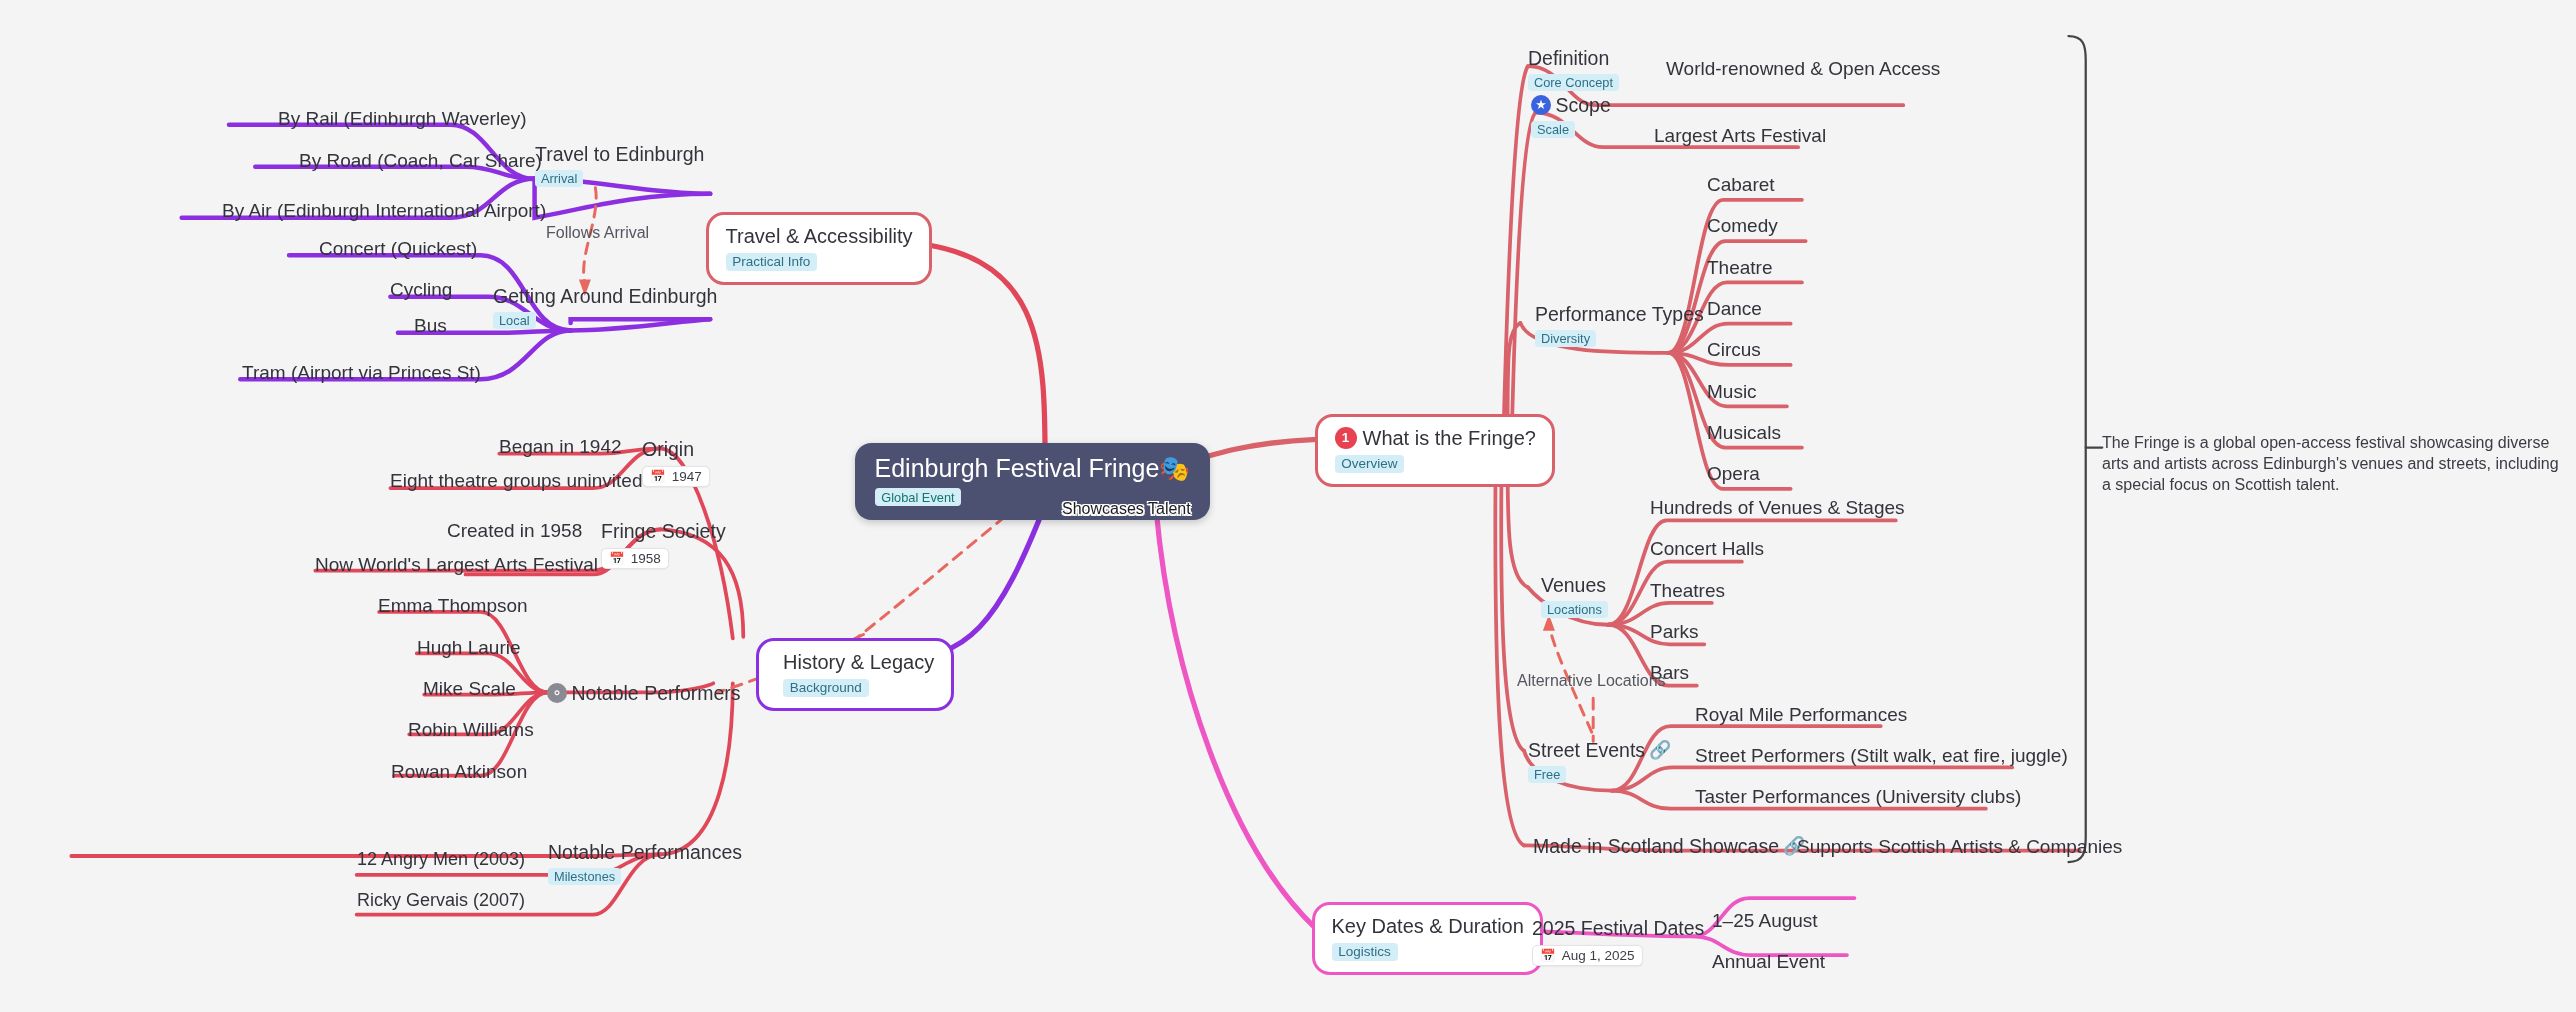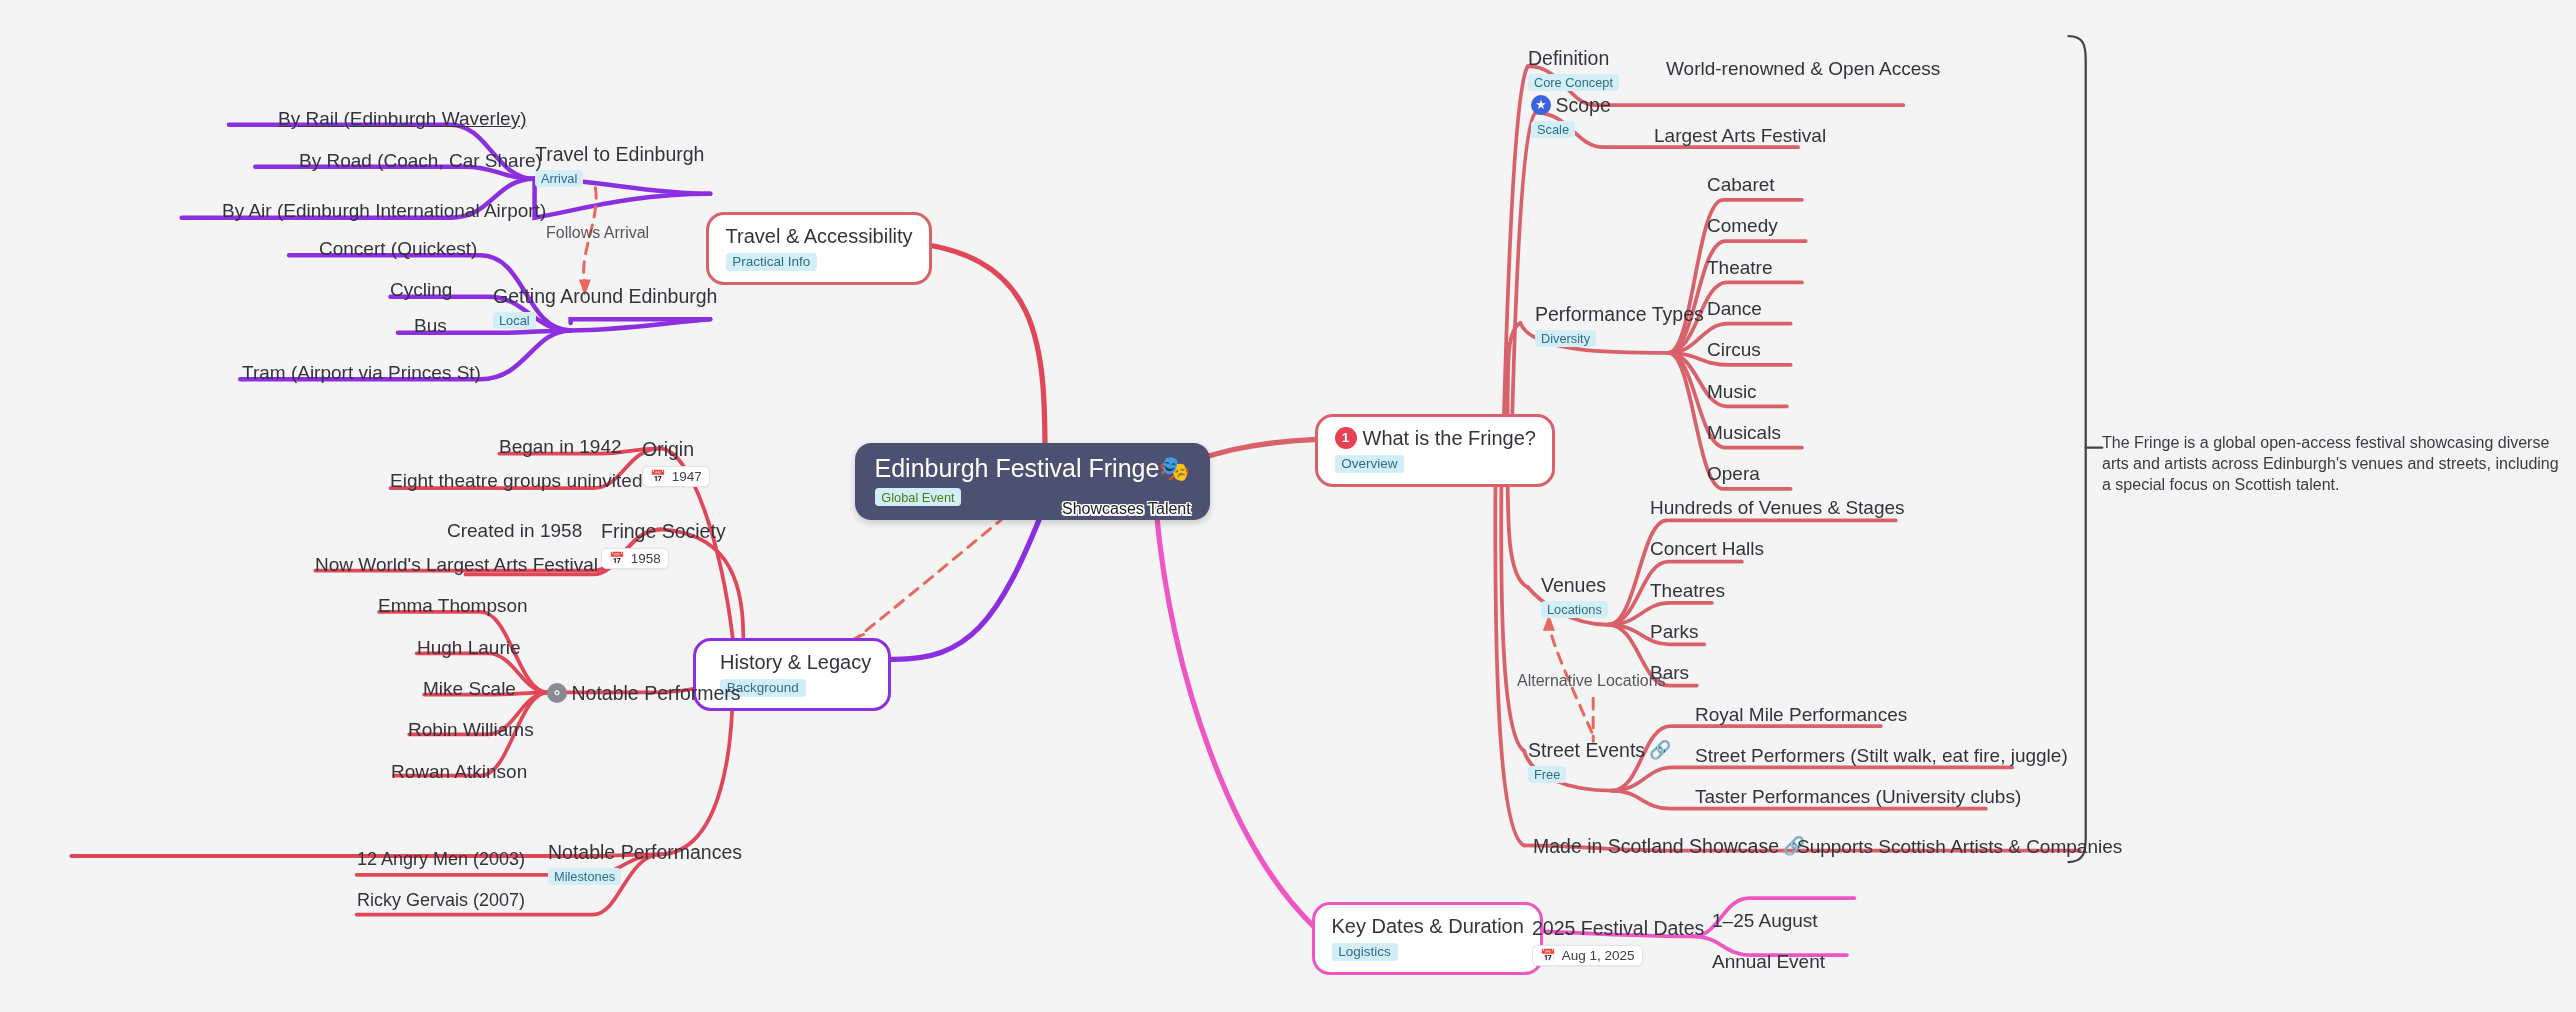--- a/index.html
+++ b/index.html
@@ -11,21 +11,21 @@
 
   .node { position:absolute; }
 
   
   .root {
     background:#4d5171; border-radius:16.5px; padding:12px 19.5px 13.5px 19.5px;
     box-shadow:0 2.3px 7.5px rgba(0,0,0,.18);
     display:flex; flex-direction:column; align-items:flex-start;
   }
   .root .title { color:#ffffff; font-size:25px; line-height:27px; white-space:nowrap; }
-  .root .badge { margin-top:6px; background:#d4eef7; color:#4d7c0f; font-size:12.8px;
+  .root .badge { margin-top:6px; background:#d4eef7; color:#0f766e; font-size:12.8px;
                  padding:1.5px 6.8px; border-radius:3.8px; }
 
   
   .boxed { background:#ffffff; border:3.8px solid #e0485a; border-radius:18px;
            padding:9.8px 16.5px 11.3px 16.5px; display:flex; flex-direction:column;
            align-items:flex-start; }
   .boxed .title { font-size:20px; line-height:22.5px; color:#33333b; white-space:nowrap;
                   display:flex; align-items:center; gap:6px; }
   .boxed .badge { margin-top:5.3px; background:#d4eef7; color:#2f6f86; font-size:13.5px;
                   padding:1.5px 6.8px; border-radius:3.8px; }
@@ -183,36 +183,36 @@
 
   <div class="node boxed red" style="left:706px; top:212px;">
     <div class="title">Travel &amp; Accessibility</div>
     <div class="badge">Practical Info</div>
   </div>
 
   <div class="node plain" style="left:535px; top:143px;">
     <div class="title">Travel to Edinburgh</div>
     <div class="badge">Arrival</div>
   </div>
-  <div class="leaf node" style="left:278px; top:108px;text-decoration:underline;">By Rail (Edinburgh Waverley)</div>
+  <div class="leaf node" style="left:278px; top:108px;">By Rail (Edinburgh Waverley)</div>
   <div class="leaf node" style="left:299px; top:150px;">By Road (Coach, Car Share)</div>
   <div class="leaf node" style="left:222px; top:200px;">By Air (Edinburgh International Airport)</div>
 
   <div class="node plain" style="left:493px; top:285px;">
     <div class="title">Getting Around Edinburgh</div>
     <div class="badge">Local</div>
   </div>
   <div class="leaf node" style="left:319px; top:238px;">Concert (Quickest)</div>
   <div class="leaf node" style="left:390px; top:279px;">Cycling</div>
   <div class="leaf node" style="left:414px; top:315px;">Bus</div>
   <div class="leaf node" style="left:242px; top:362px;">Tram (Airport via Princes St)</div>
 
   <div class="elabel" style="left:546px; top:224px;">Follows Arrival</div>
 
-  <div class="node boxed purple" style="left:693px; top:638px;padding-left:24px;">
+  <div class="node boxed purple" style="left:756px; top:638px;padding-left:24px;">
     <div class="title">History &amp; Legacy</div>
     <div class="badge">Background</div>
   </div>
 
   <div class="node plain" style="left:642px; top:438px;">
     <div class="title">Origin</div>
     <div class="datechip">
       <span class="ico ico-cal">📅</span>
       <span>1947</span>
     </div>

